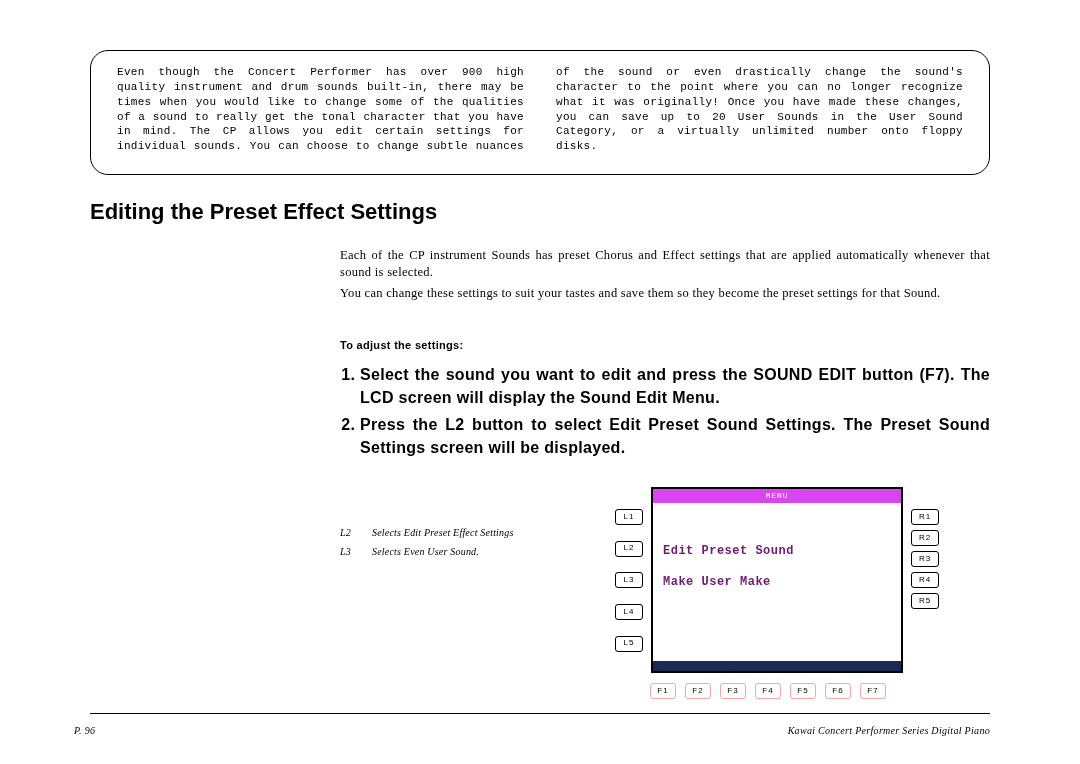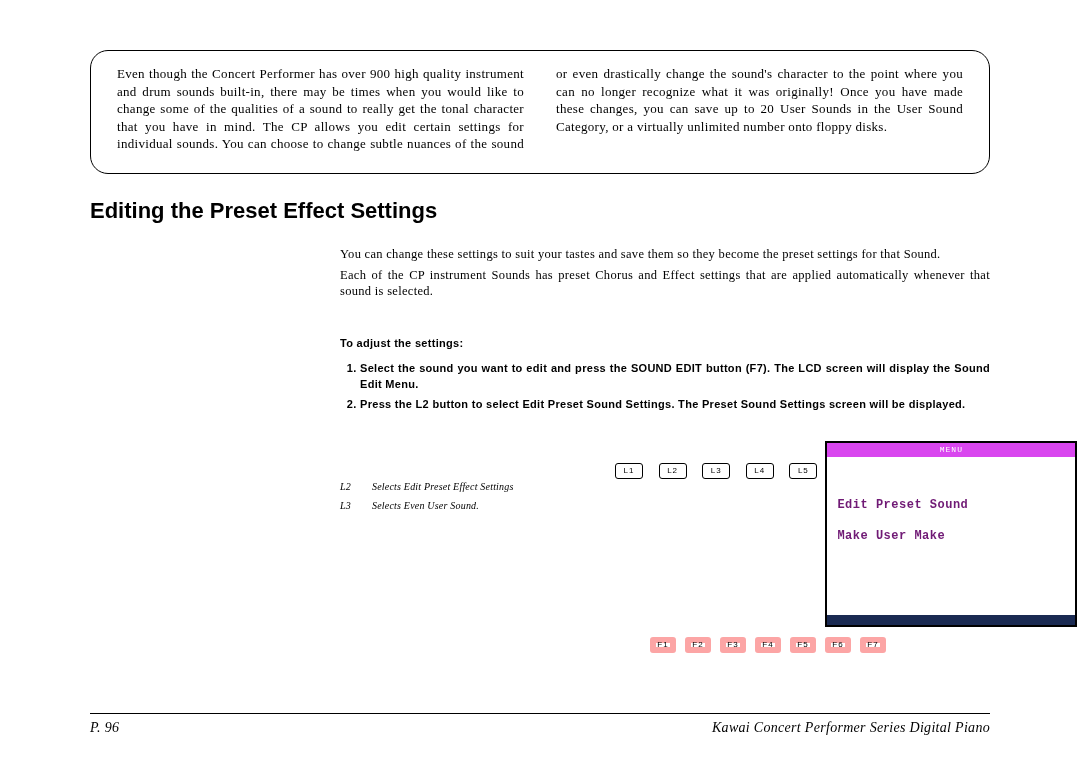--- a/index.html
+++ b/index.html
@@ -20,24 +20,25 @@
   }
   .heading-1 {
     font-family: Helvetica, Arial, sans-serif;
     font-weight: bold;
     font-size: 22px;
     margin-bottom: 6px;
   }
   .two-col {
     column-count: 2;
     column-gap: 32px;
-    font-size: 13px;
+    font-size: 11px;
     line-height: 1.35;
     text-align: justify;
     letter-spacing: 0.3px;
+    font-family: Liberation Mono, monospace;
   }
   .heading-2 {
     font-family: Helvetica, Arial, sans-serif;
     font-weight: bold;
     font-size: 22px;
     margin-bottom: 22px;
   }
   .section-body {
     margin-left: 250px;
     font-size: 12.5px;
@@ -48,21 +49,21 @@
   .section-body p { margin-bottom: 4px; }
   .instr-title {
     font-family: Helvetica, Arial, sans-serif;
     font-weight: bold;
     font-size: 11px;
     margin: 36px 0 10px 0;
   }
   .instr-list {
     font-family: Helvetica, Arial, sans-serif;
     font-weight: bold;
-    font-size: 11px;
+    font-size: 16px;
     line-height: 1.45;
     padding-left: 20px;
   }
   .instr-list li { margin-bottom: 4px; }
   .diagram-area {
     position: relative;
     margin-top: 28px;
     height: 230px;
   }
   .legend {
@@ -126,56 +127,56 @@
     background: #1a2a52;
   }
   .bottom-row {
     margin-top: 10px;
     display: flex;
     gap: 9px;
     padding-left: 35px;
   }
   .f-btn {
     width: 26px; height: 16px;
-    border: 6px solid #fca5a5;
+    border: 1px solid #fca5a5;
     border-radius: 3px;
     font-size: 8px;
     display: flex; align-items: center; justify-content: center;
     letter-spacing: 1px;
     font-family: Arial, sans-serif;
   }
   .footer-line {
     position: absolute;
     left: 90px; right: 90px;
     bottom: 50px;
     border-top: 1px solid #000;
   }
   .footer {
     position: absolute;
-    left: 90px; right: 90px;
+    left: 74px; right: 90px;
     bottom: 28px;
     display: flex;
     justify-content: space-between;
-    font-size: 14px;
+    font-size: 10px;
     font-style: italic;
     letter-spacing: 0.3px;
   }
 </style>
 </head>
 <body>
 
 <div class="rounded-box">
   <div class="two-col">Even though the Concert Performer has over 900 high quality instrument and drum sounds built-in, there may be times when you would like to change some of the qualities of a sound to really get the tonal character that you have in mind.  The CP allows you edit certain settings for individual sounds.  You can choose to change subtle nuances of the sound or even drastically change the sound's character to the point where you can no longer recognize what it was originally! Once you have made these changes, you can save up to 20 User Sounds in the User Sound Category, or a virtually unlimited number onto floppy disks.</div>
 </div>
 
 <div>
   <div class="heading-2">Editing the Preset Effect Settings</div>
   <div class="section-body">
+    <p>Each of the CP instrument Sounds has preset Chorus and Effect settings that are applied automatically whenever that sound is selected.</p>
     <p>You can change these settings to suit your tastes and save them so they become the preset settings for that  Sound.</p>
-    <p>Each of the CP instrument Sounds has preset Chorus and Effect settings that are applied automatically whenever that sound is selected.</p>
     <div class="instr-title">To adjust the settings:</div>
     <ol class="instr-list">
       <li>Select the sound you want to edit and press the SOUND EDIT button (F7).   The LCD screen will display the Sound Edit Menu.</li>
       <li>Press the L2 button to select Edit Preset Sound Settings.  The Preset Sound Settings screen will be displayed.</li>
     </ol>
 
     <div class="diagram-area">
       <div class="legend">
         <div class="legend-row">
           <span class="legend-key">L2</span>
@@ -183,21 +184,21 @@
         </div>
         <div class="legend-row">
           <span class="legend-key">L3</span>
           <span>Selects Even User Sound.</span>
         </div>
       </div>
 
       <div class="lcd-wrap">
         <div style="display:flex; align-items:flex-start;">
 
-          <div style="display:flex; flex-direction:row; gap:15.6px; padding-top:22px;">
+          <div style="display:flex; flex-direction:column; gap:15.6px; padding-top:22px;">
             <div class="side-btn">L1</div>
             <div class="side-btn">L2</div>
             <div class="side-btn">L3</div>
             <div class="side-btn">L4</div>
             <div class="side-btn">L5</div>
           </div>
           <div class="gap-l"></div>
 
           <div class="screen-outer">
             <div class="screen-header">MENU</div>

